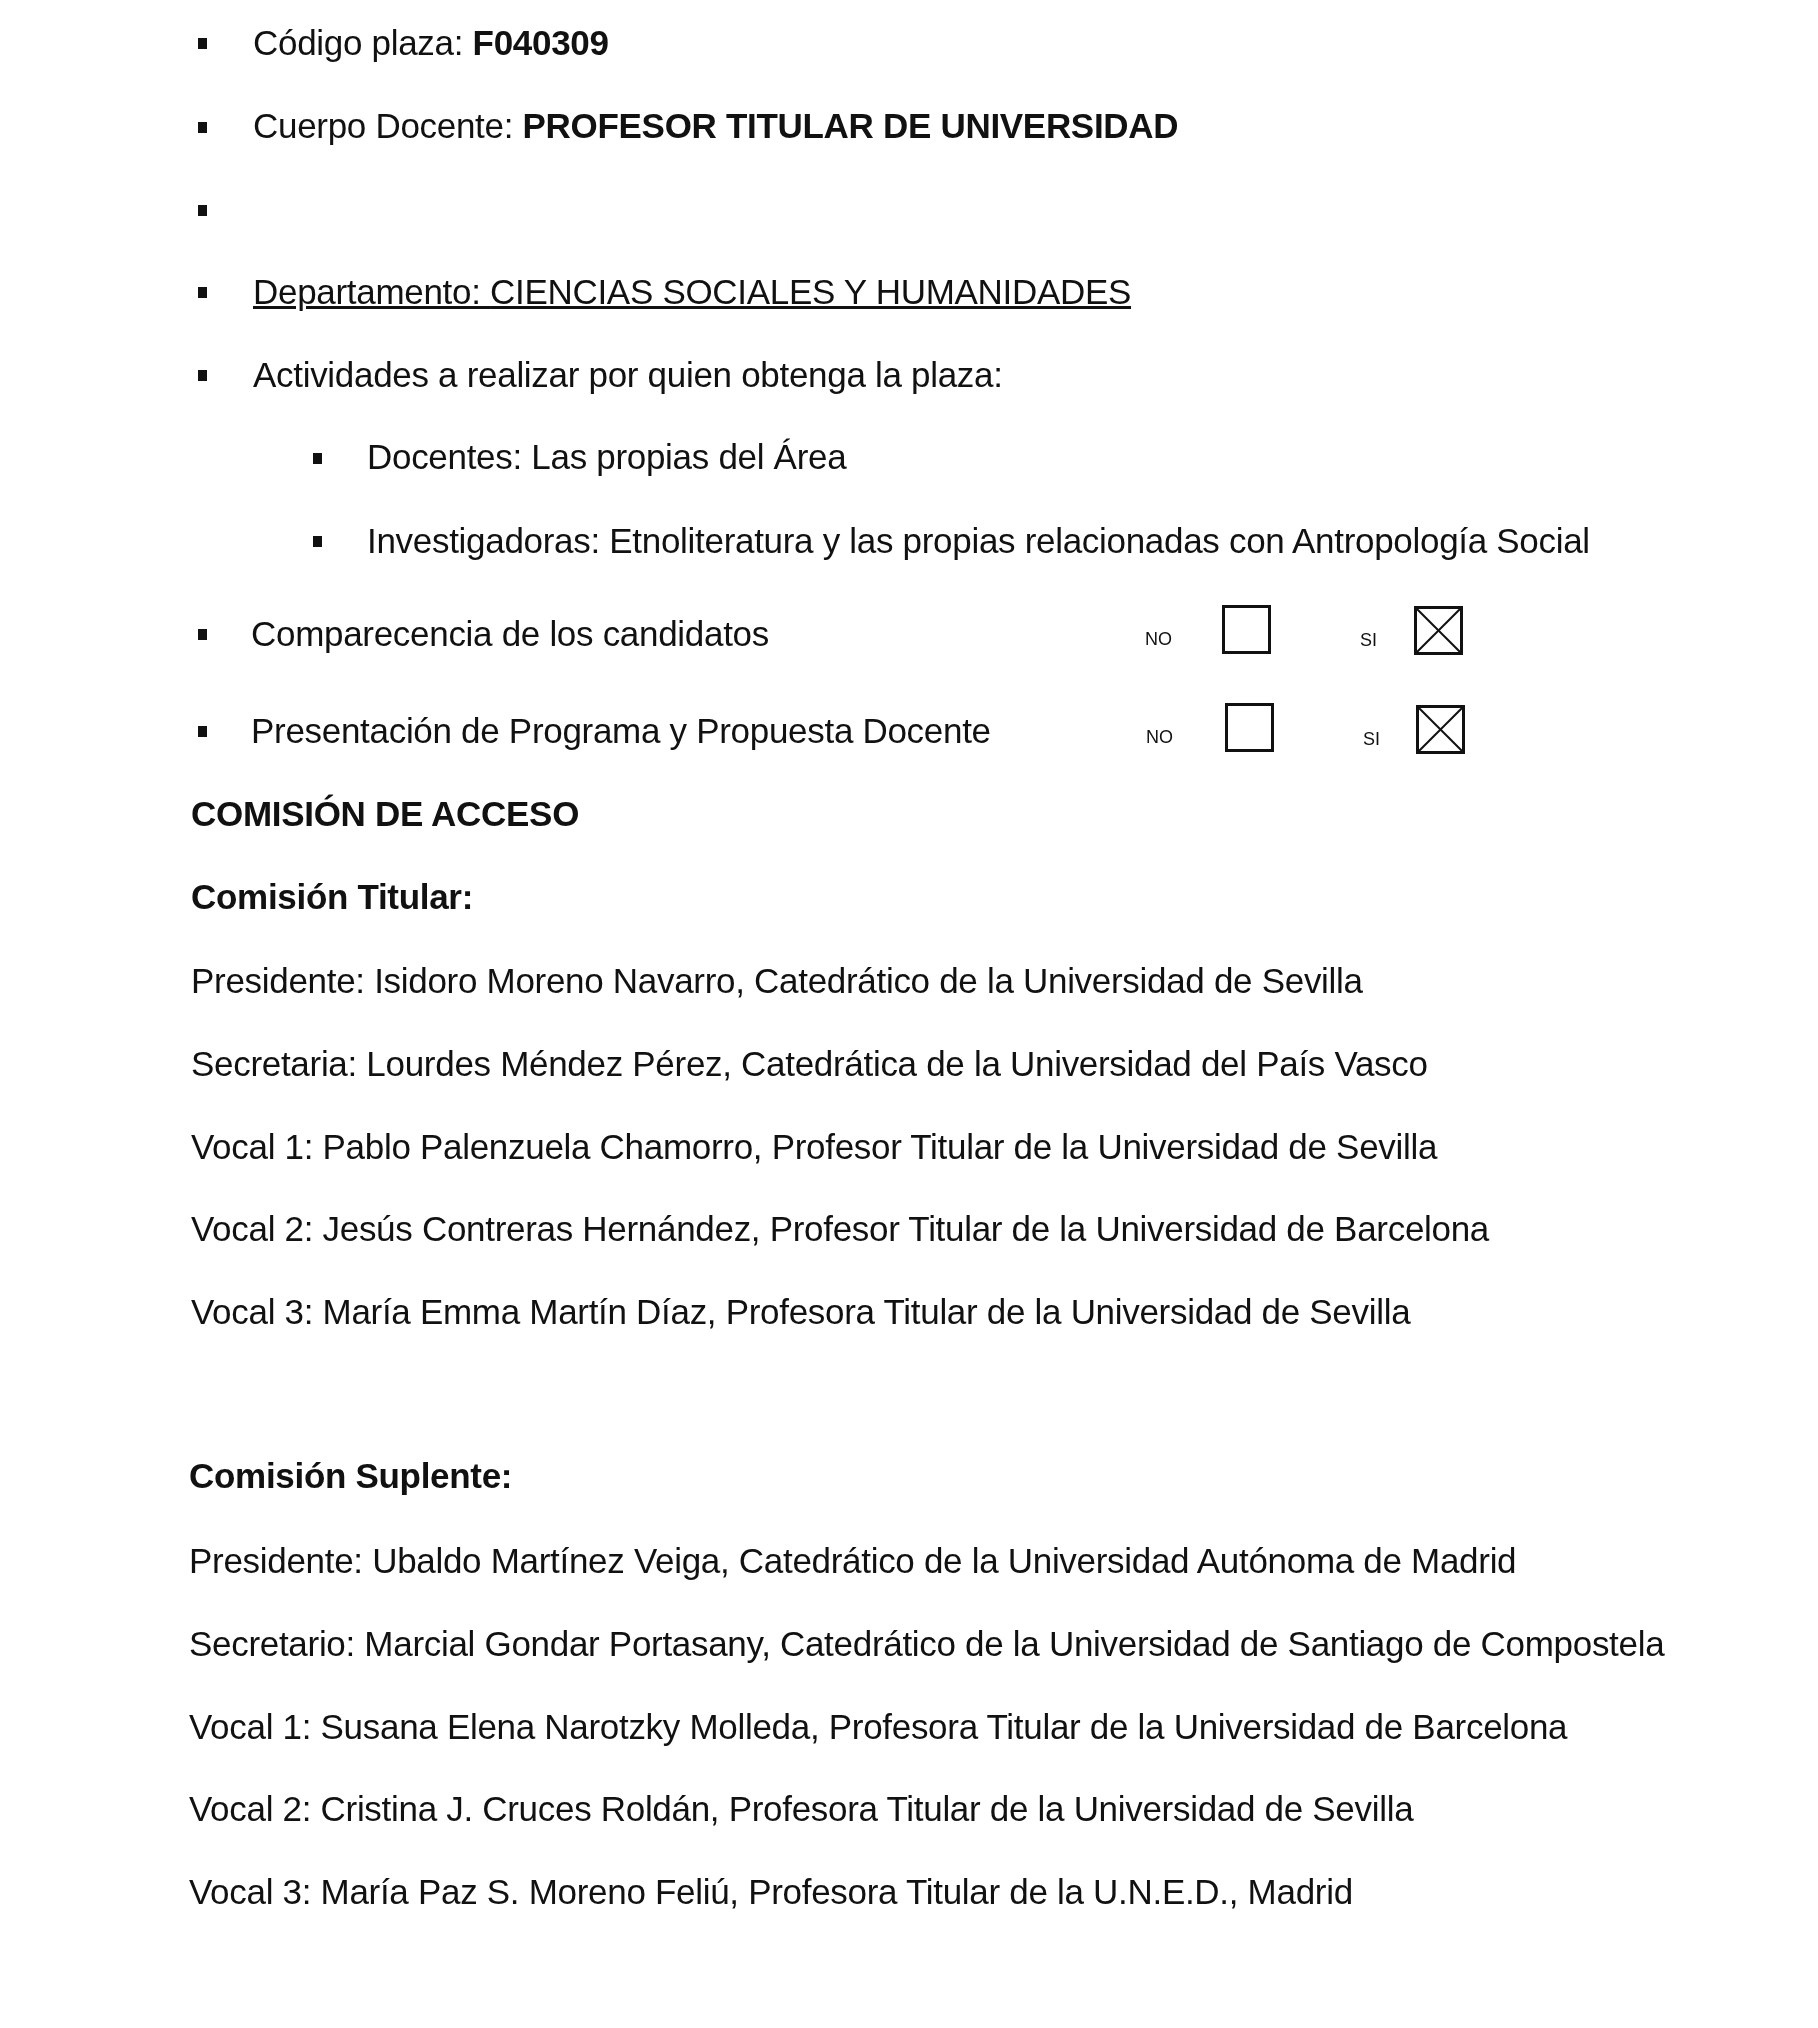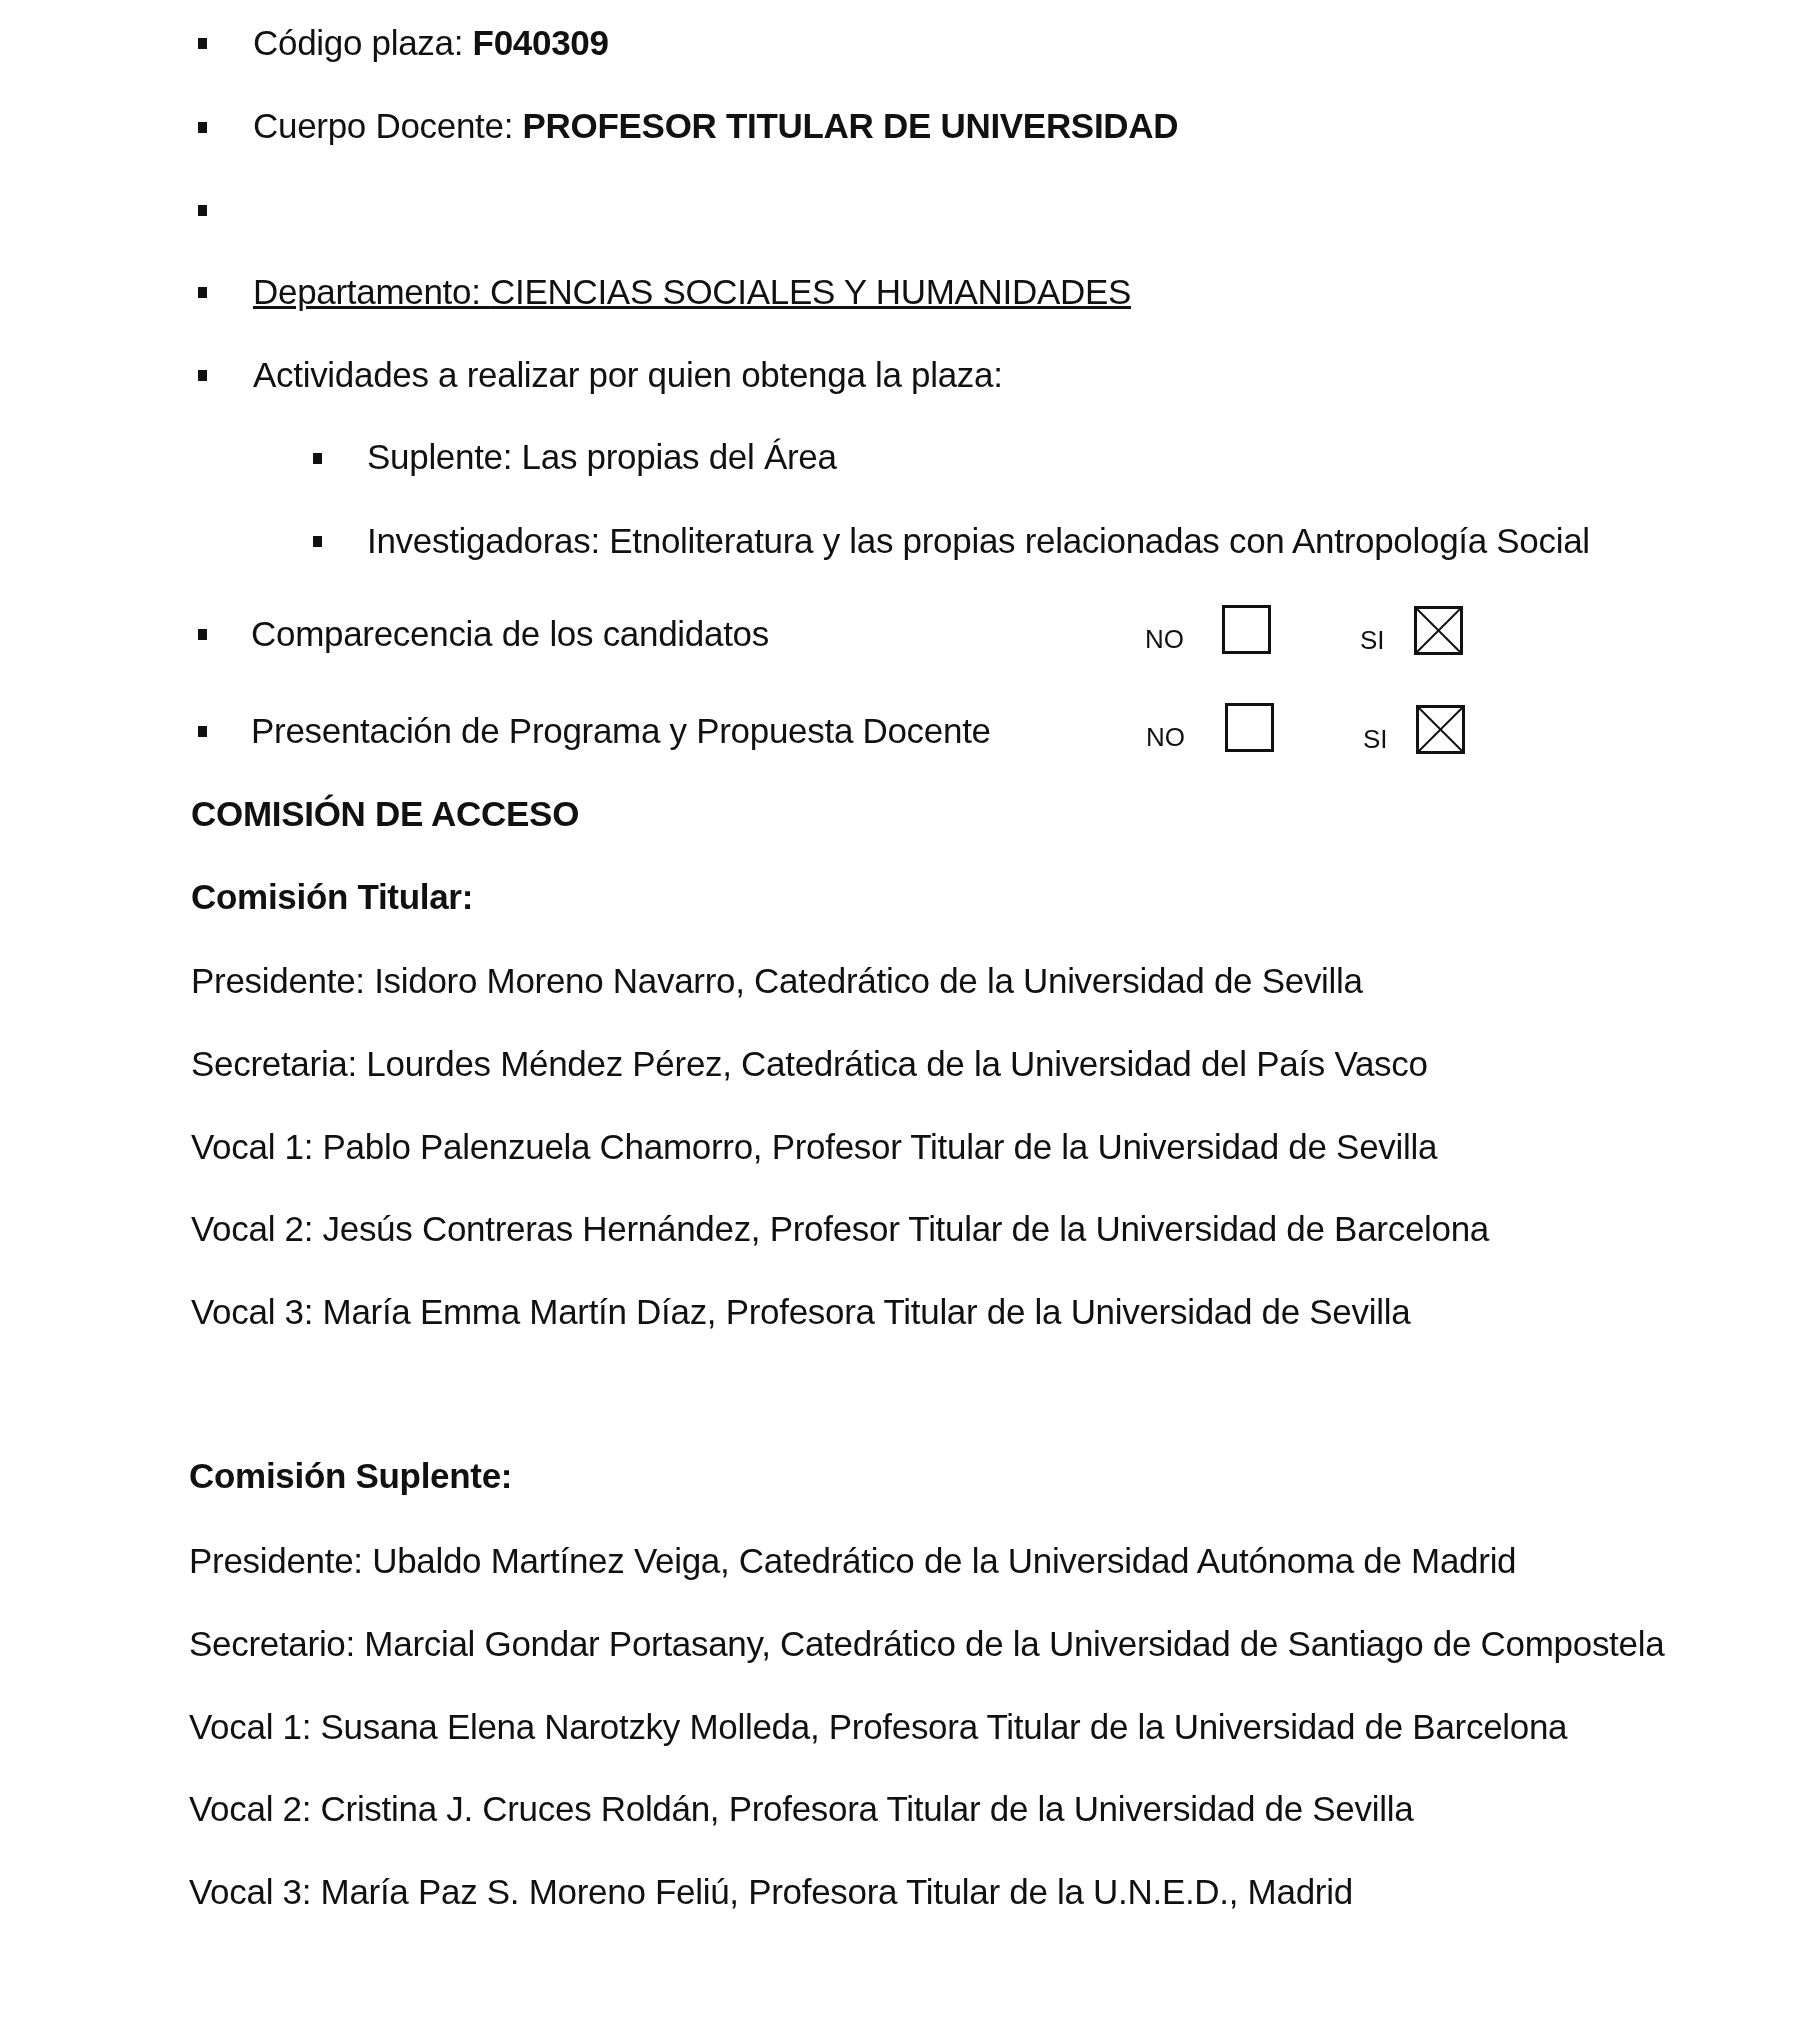--- a/index.html
+++ b/index.html
@@ -29,21 +29,21 @@
     }
     .bold { font-weight: bold; }
     .bullet {
       position: absolute;
       width: 9px;
       height: 11px;
       background: #111111;
     }
     .chk-label {
       position: absolute;
-      font-size: 26px;
+      font-size: 18px;
       line-height: 31px;
       white-space: nowrap;
     }
     .checkbox {
       position: absolute;
       width: 49px;
       height: 49px;
       border: 3.6px solid #111111;
       box-sizing: border-box;
       background: #ffffff;
@@ -73,21 +73,21 @@
 
   <span class="bullet" style="left:198px; top:287px;"></span>
   <div class="line" style="left:253px; top:271px;text-decoration:underline;">
     <span>Departamento: </span><span>CIENCIAS SOCIALES Y HUMANIDADES</span>
   </div>
 
   <span class="bullet" style="left:198px; top:370px;"></span>
   <div class="line" style="left:253px; top:354px;">Actividades a realizar por quien obtenga la plaza:</div>
 
   <span class="bullet" style="left:313px; top:453px;"></span>
-  <div class="line" style="left:367px; top:436px;">Suplente: Las propias del Área</div>
+  <div class="line" style="left:367px; top:436px;">Docentes: Las propias del Área</div>
 
   <span class="bullet" style="left:313px; top:536px;"></span>
   <div class="line" style="left:367px; top:520px;">Investigadoras: Etnoliteratura y las propias relacionadas con Antropología Social</div>
 
   <span class="bullet" style="left:198px; top:629px;"></span>
   <div class="line" style="left:251px; top:613px;">Comparecencia de los candidatos</div>
   <div class="chk-label" style="left:1145px; top:624px;">NO</div>
   <div class="checkbox" style="left:1222px; top:605px;"></div>
   <div class="chk-label" style="left:1360px; top:625px;">SI</div>
   <div class="checkbox" style="left:1414px; top:606px;">

